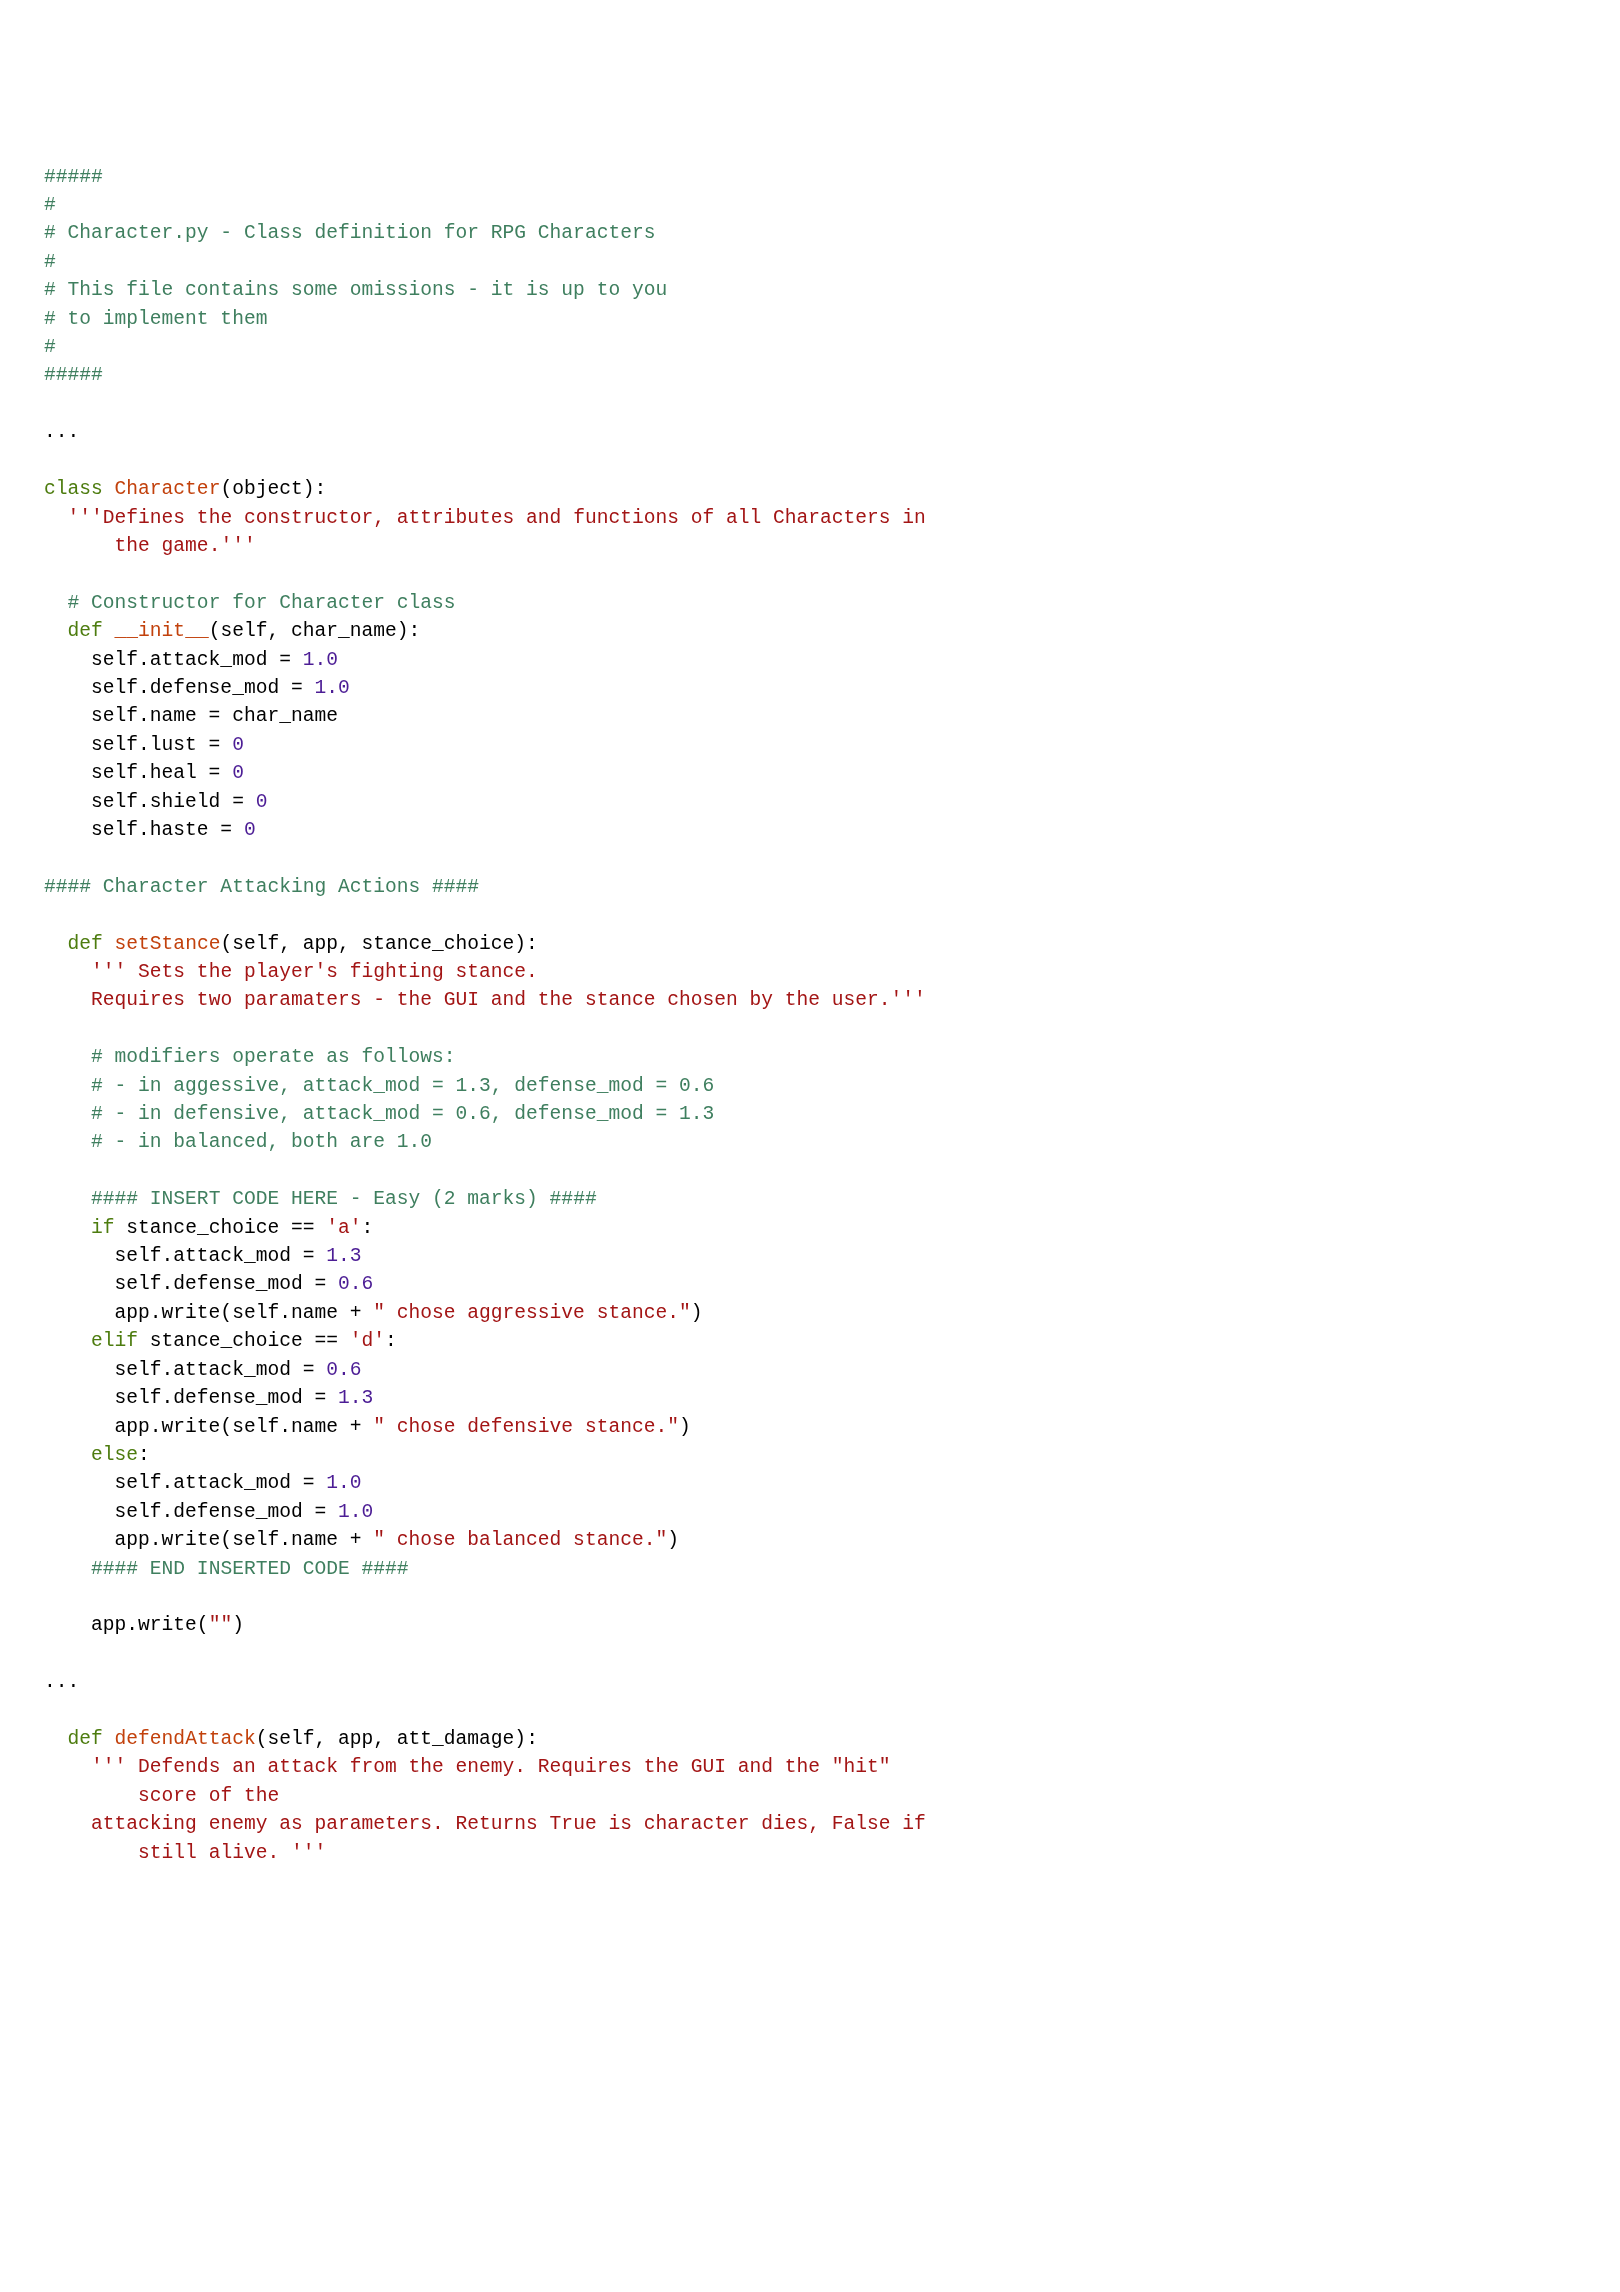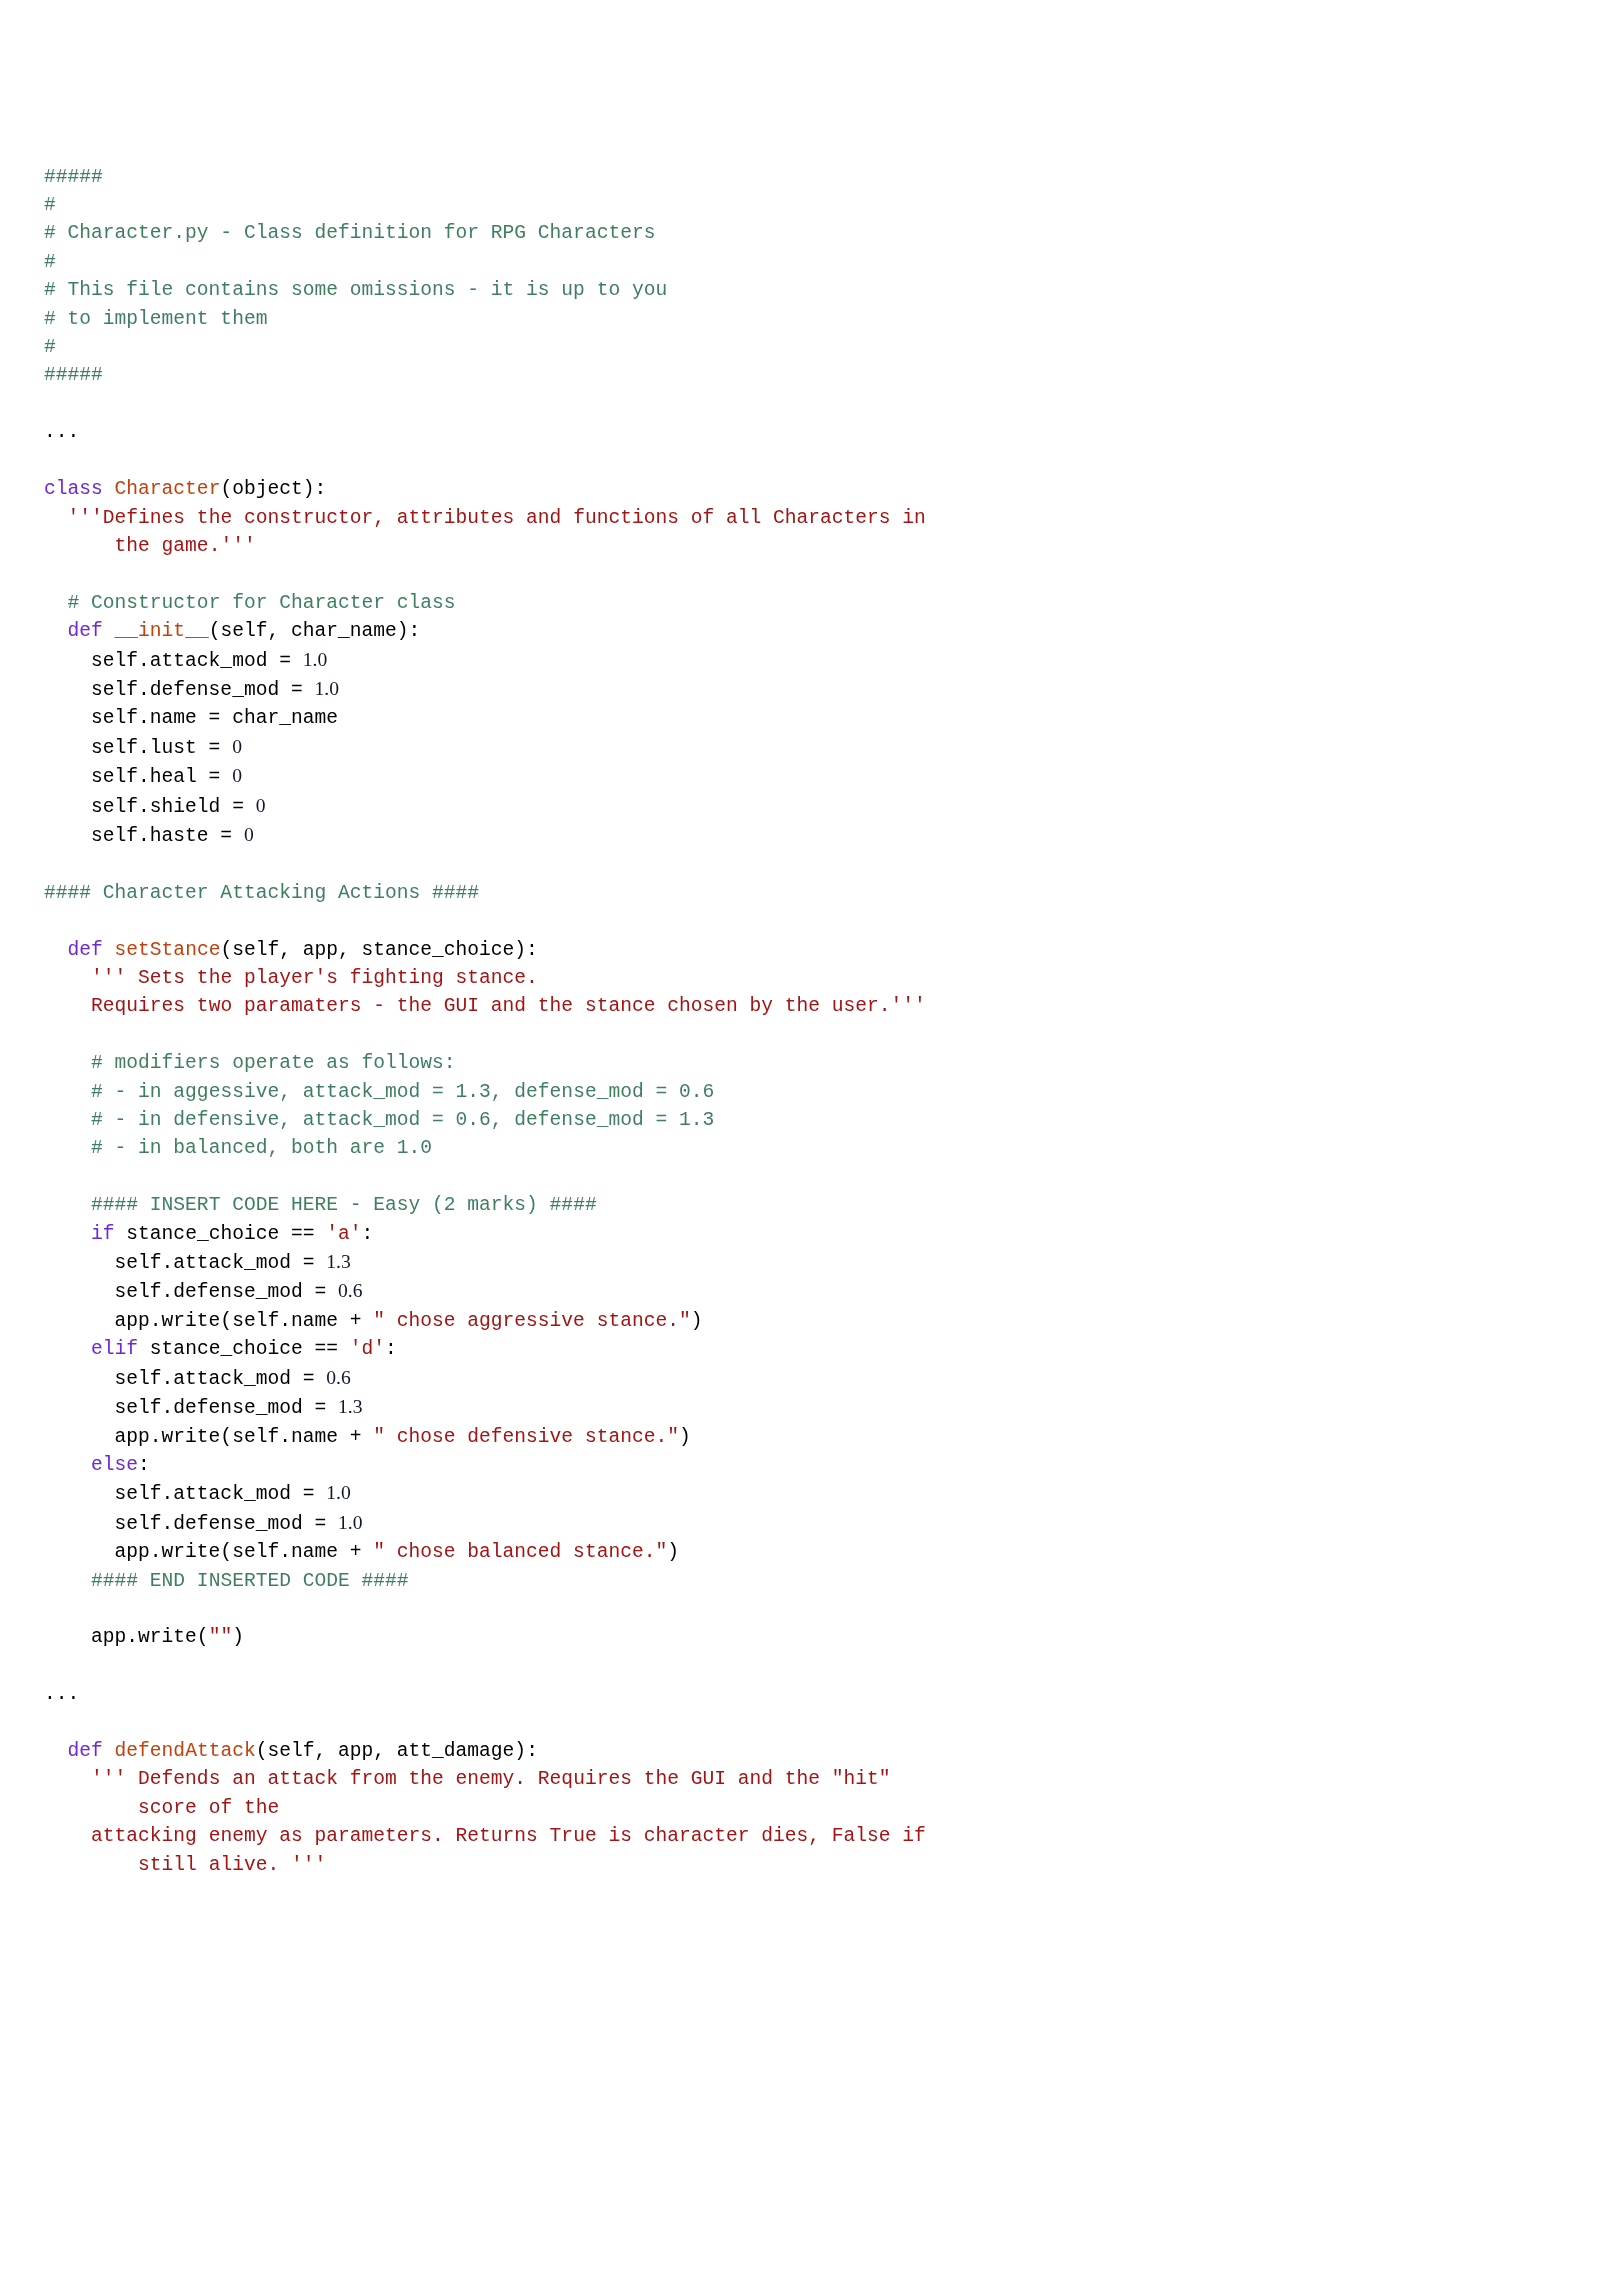--- a/index.html
+++ b/index.html
@@ -7,22 +7,22 @@
     padding: 49px 44px;
     background: #ffffff;
     font-family: "Consolas", "Menlo", "Monaco", "Courier New", monospace;
     font-size: 19.6px;
     line-height: 1.45;
     color: #000000;
     white-space: pre;
   }
   .c  { color: #3f7f5f; }   
   .s  { color: #a31515; }   
-  .k  { color: #6d28d9; }   
-  .n  { color: #0f172a; font-family: Liberation Serif, serif; }   
+  .k  { color: #4d7c0f; }   
+  .n  { color: #4c1d95; }   
   .cl { color: #c2410c; }
   .p  { color: #000000; }
   .line { min-height: 1.45em; }
 </style>
 </head>
 <body>
 
 
 
 <div id="code"><div class="line"><span class="c">#####</span></div><div class="line"><span class="c">#</span></div><div class="line"><span class="c"># Character.py - Class definition for RPG Characters</span></div><div class="line"><span class="c">#</span></div><div class="line"><span class="c"># This file contains some omissions - it is up to you</span></div><div class="line"><span class="c"># to implement them</span></div><div class="line"><span class="c">#</span></div><div class="line"><span class="c">#####</span></div><div class="line">&nbsp;</div><div class="line"><span class="p">...</span></div><div class="line">&nbsp;</div><div class="line"><span class="k">class</span><span class="p"> </span><span class="cl">Character</span><span class="p">(object):</span></div><div class="line"><span class="p">  </span><span class="s">'''Defines the constructor, attributes and functions of all Characters in</span></div><div class="line"><span class="p">      </span><span class="s">the game.'''</span></div><div class="line">&nbsp;</div><div class="line"><span class="p">  </span><span class="c"># Constructor for Character class</span></div><div class="line"><span class="p">  </span><span class="k">def</span><span class="p"> </span><span class="cl">__init__</span><span class="p">(self, char_name):</span></div><div class="line"><span class="p">    self.attack_mod = </span><span class="n">1.0</span></div><div class="line"><span class="p">    self.defense_mod = </span><span class="n">1.0</span></div><div class="line"><span class="p">    self.name = char_name</span></div><div class="line"><span class="p">    self.lust = </span><span class="n">0</span></div><div class="line"><span class="p">    self.heal = </span><span class="n">0</span></div><div class="line"><span class="p">    self.shield = </span><span class="n">0</span></div><div class="line"><span class="p">    self.haste = </span><span class="n">0</span></div><div class="line">&nbsp;</div><div class="line"><span class="c">#### Character Attacking Actions ####</span></div><div class="line">&nbsp;</div><div class="line"><span class="p">  </span><span class="k">def</span><span class="p"> </span><span class="cl">setStance</span><span class="p">(self, app, stance_choice):</span></div><div class="line"><span class="p">    </span><span class="s">''' Sets the player's fighting stance.</span></div><div class="line"><span class="p">    </span><span class="s">Requires two paramaters - the GUI and the stance chosen by the user.'''</span></div><div class="line">&nbsp;</div><div class="line"><span class="p">    </span><span class="c"># modifiers operate as follows:</span></div><div class="line"><span class="p">    </span><span class="c"># - in aggessive, attack_mod = 1.3, defense_mod = 0.6</span></div><div class="line"><span class="p">    </span><span class="c"># - in defensive, attack_mod = 0.6, defense_mod = 1.3</span></div><div class="line"><span class="p">    </span><span class="c"># - in balanced, both are 1.0</span></div><div class="line">&nbsp;</div><div class="line"><span class="p">    </span><span class="c">#### INSERT CODE HERE - Easy (2 marks) ####</span></div><div class="line"><span class="p">    </span><span class="k">if</span><span class="p"> stance_choice == </span><span class="s">'a'</span><span class="p">:</span></div><div class="line"><span class="p">      self.attack_mod = </span><span class="n">1.3</span></div><div class="line"><span class="p">      self.defense_mod = </span><span class="n">0.6</span></div><div class="line"><span class="p">      app.write(self.name + </span><span class="s">" chose aggressive stance."</span><span class="p">)</span></div><div class="line"><span class="p">    </span><span class="k">elif</span><span class="p"> stance_choice == </span><span class="s">'d'</span><span class="p">:</span></div><div class="line"><span class="p">      self.attack_mod = </span><span class="n">0.6</span></div><div class="line"><span class="p">      self.defense_mod = </span><span class="n">1.3</span></div><div class="line"><span class="p">      app.write(self.name + </span><span class="s">" chose defensive stance."</span><span class="p">)</span></div><div class="line"><span class="p">    </span><span class="k">else</span><span class="p">:</span></div><div class="line"><span class="p">      self.attack_mod = </span><span class="n">1.0</span></div><div class="line"><span class="p">      self.defense_mod = </span><span class="n">1.0</span></div><div class="line"><span class="p">      app.write(self.name + </span><span class="s">" chose balanced stance."</span><span class="p">)</span></div><div class="line"><span class="p">    </span><span class="c">#### END INSERTED CODE ####</span></div><div class="line">&nbsp;</div><div class="line"><span class="p">    app.write(</span><span class="s">""</span><span class="p">)</span></div><div class="line">&nbsp;</div><div class="line"><span class="p">...</span></div><div class="line">&nbsp;</div><div class="line"><span class="p">  </span><span class="k">def</span><span class="p"> </span><span class="cl">defendAttack</span><span class="p">(self, app, att_damage):</span></div><div class="line"><span class="p">    </span><span class="s">''' Defends an attack from the enemy. Requires the GUI and the "hit"</span></div><div class="line"><span class="p">        </span><span class="s">score of the</span></div><div class="line"><span class="p">    </span><span class="s">attacking enemy as parameters. Returns True is character dies, False if</span></div><div class="line"><span class="p">        </span><span class="s">still alive. '''</span></div></div>

